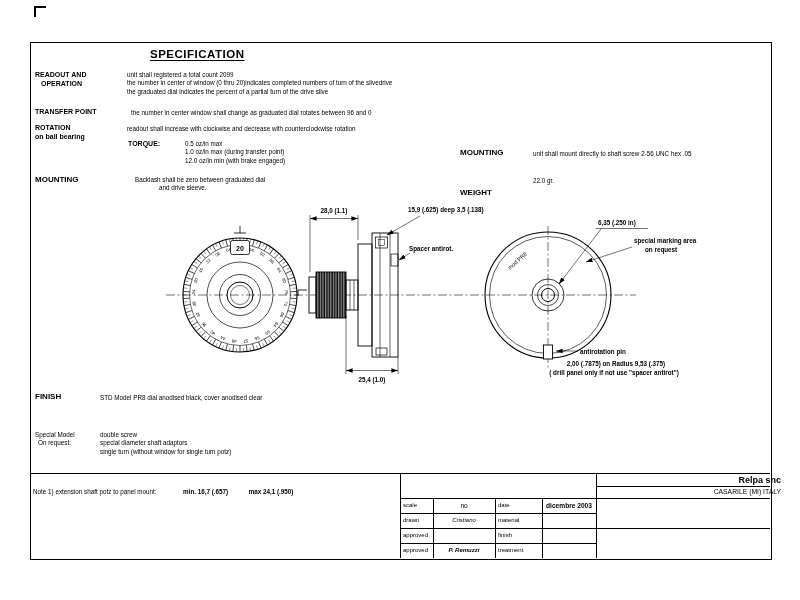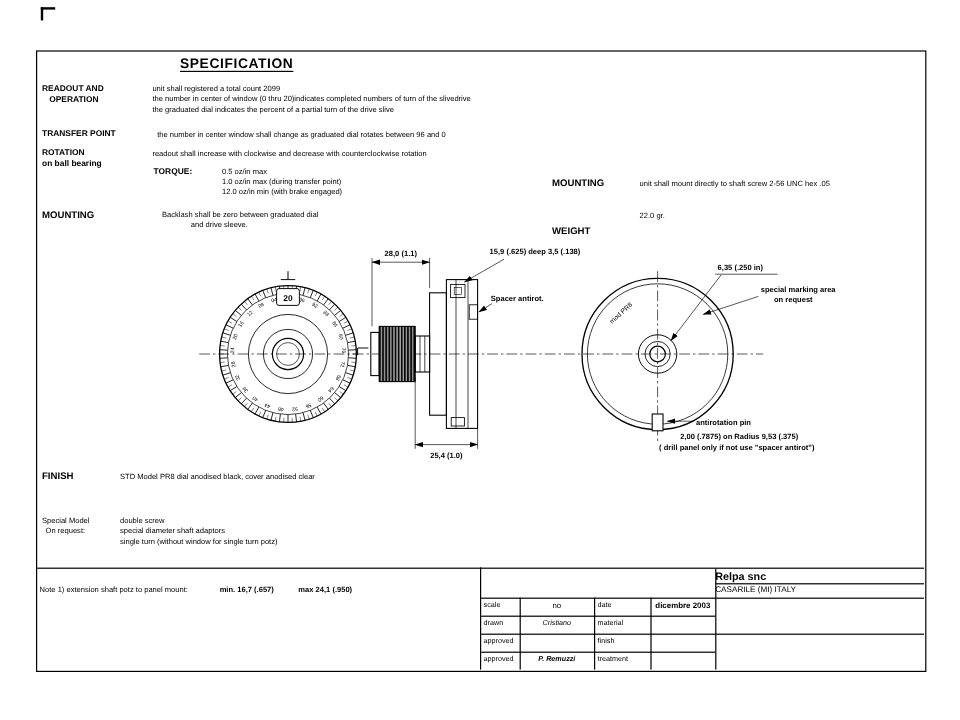--- a/index.html
+++ b/index.html
@@ -12,21 +12,21 @@
   .t6{font-size:6.3px;line-height:8.3px}
   .t6b{font-size:6.3px;line-height:8.3px;font-weight:bold}
   .t7b{font-size:7px;font-weight:bold;line-height:8.8px}
   .t8b{font-size:8px;font-weight:bold}
   .tb{position:absolute;left:400px;top:473px;width:369px;height:84px;border-top:1px solid #000;border-left:1px solid #000}
   .tb .cell{position:absolute;font-size:6px;line-height:15px;white-space:nowrap;overflow:hidden}
   .tb .lab{padding-left:2px}
   .tb .val{text-align:center}
   .sig{font-style:italic;font-size:7px}
   .sig2{font-style:italic;font-weight:bold;font-size:7px}
-  .company{position:absolute;left:195px;width:174px;text-align:left;font-weight:bold}
+  .company{position:absolute;left:206px;width:174px;text-align:right;font-weight:bold}
   svg text{font-family:"Liberation Sans",sans-serif}
 </style>
 </head>
 <body>
 
 <div class="abs" style="left:34px;top:6px;width:10px;height:9px;border-left:2px solid #000;border-top:2px solid #000"></div>
 
 <div class="sheet-border"></div>
 
 <div class="abs title" style="left:150px;top:48px">SPECIFICATION</div>

